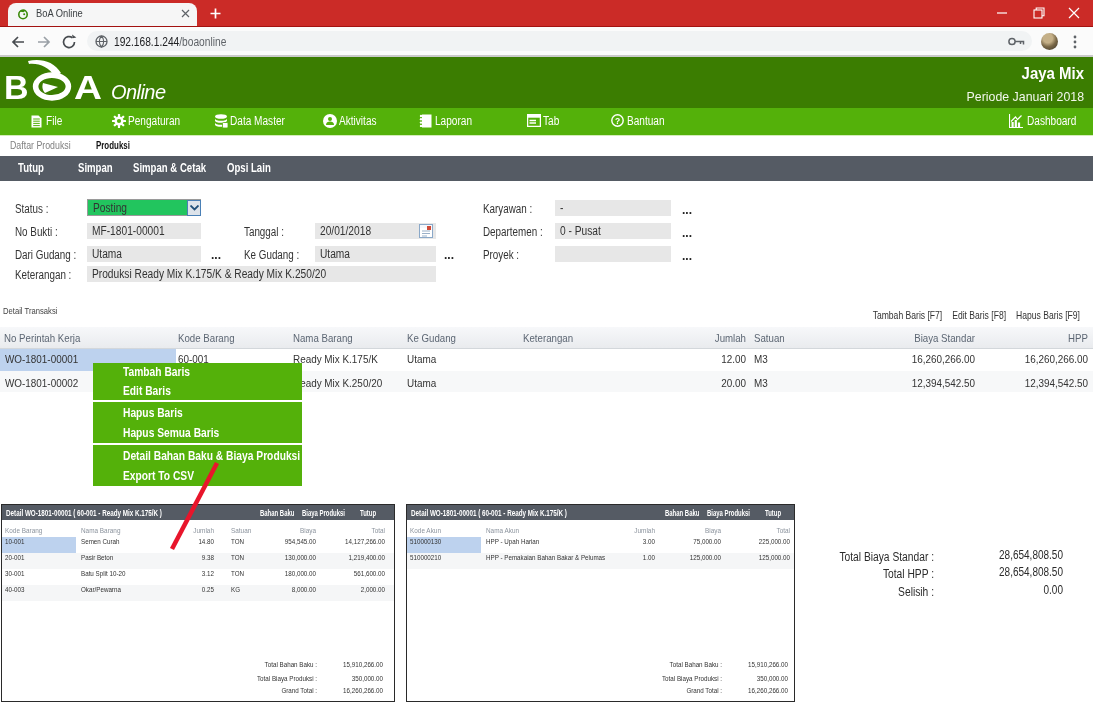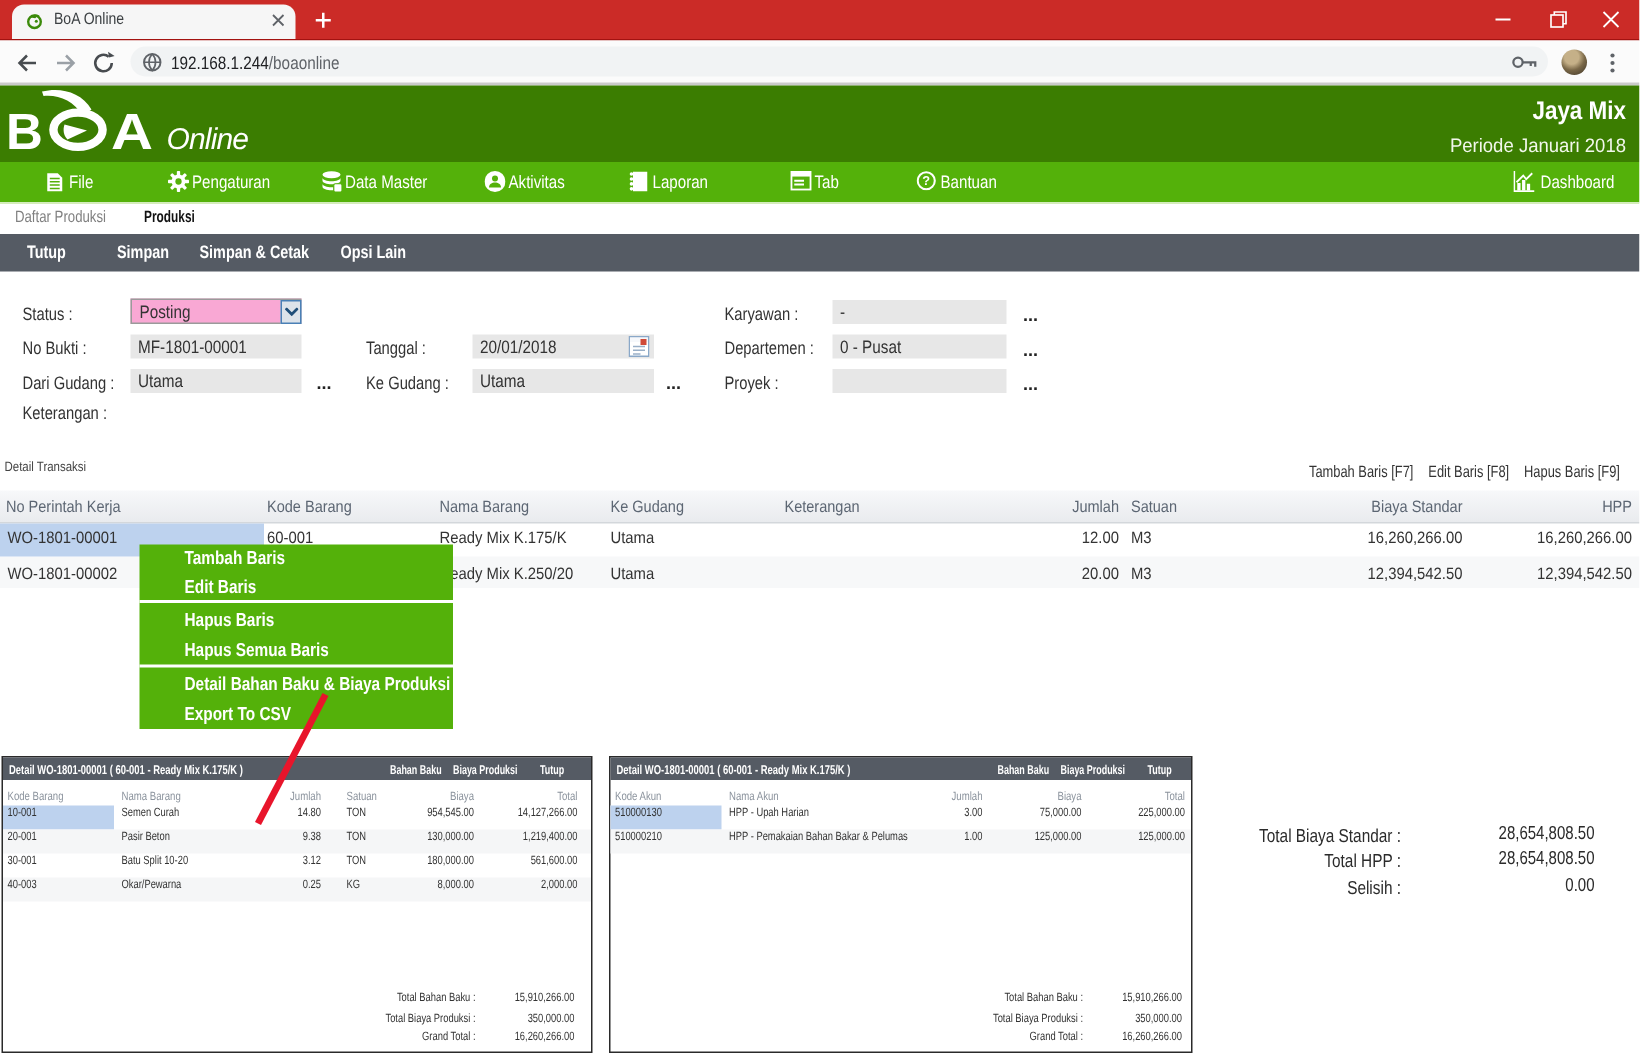--- a/index.html
+++ b/index.html
@@ -204,21 +204,21 @@
   <div class="abs sx80l" style="left:10px;top:139px;font-size:11px;color:#808080;">Daftar Produksi</div>
   <div class="abs sx72l" style="left:96px;top:139px;font-size:11px;color:#111;font-weight:bold;">Produksi</div>
 
   <div class="abs" id="actionbar"></div>
   <div class="abtn sx80l" style="left:18px;top:156px;">Tutup</div>
   <div class="abtn sx80l" style="left:78px;top:156px;">Simpan</div>
   <div class="abtn sx80l" style="left:133px;top:156px;">Simpan &amp; Cetak</div>
   <div class="abtn sx80l" style="left:227px;top:156px;">Opsi Lain</div>
 
   <div class="flabel sx82l" style="left:15px;top:202px;">Status :</div>
-  <div class="ffield" style="left:87px;top:199px;width:114px;height:17px;border:1px solid #9a9a9a;background:#f9a8d4;"><i>Posting</i></div>
+  <div class="ffield" style="left:87px;top:199px;width:114px;height:17px;border:1px solid #9a9a9a;background:#22c55e;"><i>Posting</i></div>
   <div class="abs" style="left:187px;top:200px;width:14px;height:16px;background:#dde3ea;border:1px solid #4a80b6;"></div>
   <svg class="abs" style="left:190px;top:205px;" width="9" height="6" viewBox="0 0 9 6">
     <path d="M0.5 0.5 L4.5 4.5 L8.5 0.5" fill="none" stroke="#1f4e79" stroke-width="1.8"></path>
   </svg>
 
   <div class="flabel sx82l" style="left:15px;top:225px;">No Bukti :</div>
   <div class="ffield" style="left:87px;top:223px;width:114px;height:16px;"><i>MF-1801-00001</i></div>
   <div class="flabel sx82l" style="left:244px;top:225px;">Tanggal :</div>
   <div class="ffield" style="left:315px;top:223px;width:121px;height:16px;"><i>20/01/2018</i></div>
   <svg class="abs" style="left:419px;top:224px;" width="14" height="14" viewBox="0 0 14 14">
@@ -229,20 +229,21 @@
   </svg>
 
   <div class="flabel sx82l" style="left:15px;top:248px;">Dari Gudang :</div>
   <div class="ffield" style="left:87px;top:246px;width:114px;height:16px;"><i>Utama</i></div>
   <div class="dots" style="left:211px;top:248px;">...</div>
   <div class="flabel sx82l" style="left:244px;top:248px;">Ke Gudang :</div>
   <div class="ffield" style="left:315px;top:246px;width:121px;height:16px;"><i>Utama</i></div>
   <div class="dots" style="left:444px;top:248px;">...</div>
 
   <div class="flabel sx82l" style="left:15px;top:268px;">Keterangan :</div>
+  <div class="ffield" style="left:87px;top:266px;width:349px;height:16px;"><i>Produksi Ready Mix K.175/K &amp; Ready Mix K.250/20</i></div>
 
   <div class="flabel sx82l" style="left:483px;top:202px;">Karyawan :</div>
   <div class="ffield" style="left:555px;top:200px;width:116px;height:16px;"><i>-</i></div>
   <div class="dots" style="left:682px;top:203px;">...</div>
   <div class="flabel sx82l" style="left:483px;top:225px;">Departemen :</div>
   <div class="ffield" style="left:555px;top:223px;width:116px;height:16px;"><i>0 - Pusat</i></div>
   <div class="dots" style="left:682px;top:226px;">...</div>
   <div class="flabel sx82l" style="left:483px;top:248px;">Proyek :</div>
   <div class="ffield" style="left:555px;top:246px;width:116px;height:16px;"></div>
   <div class="dots" style="left:682px;top:249px;">...</div>

